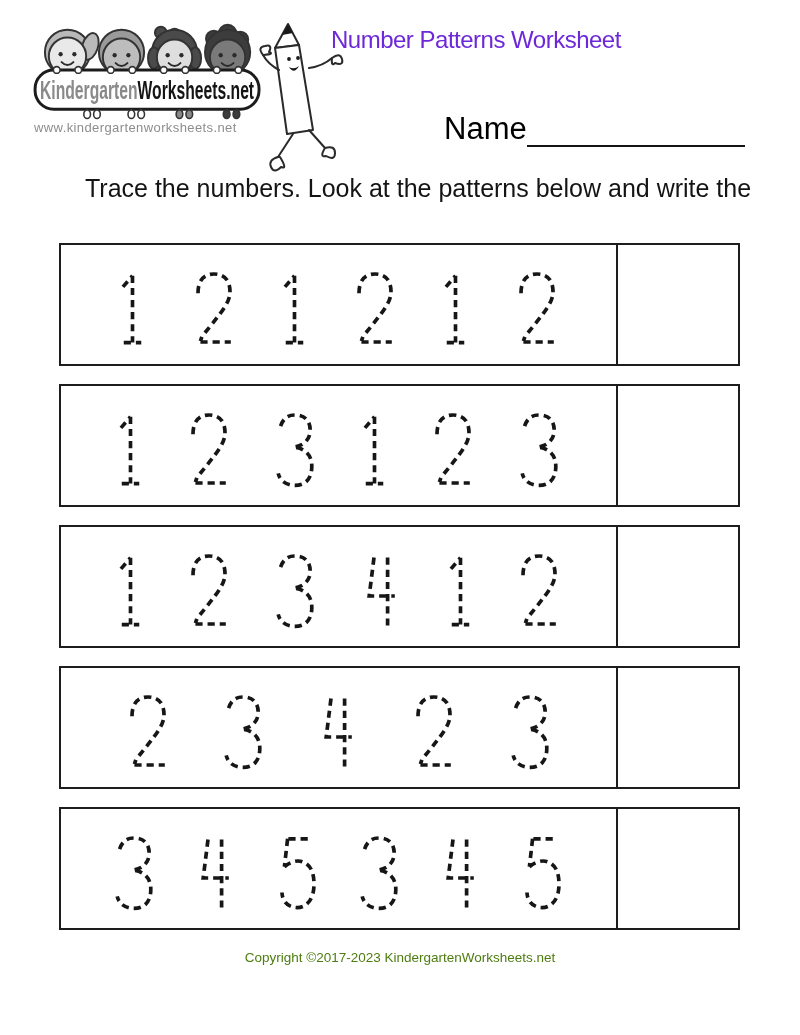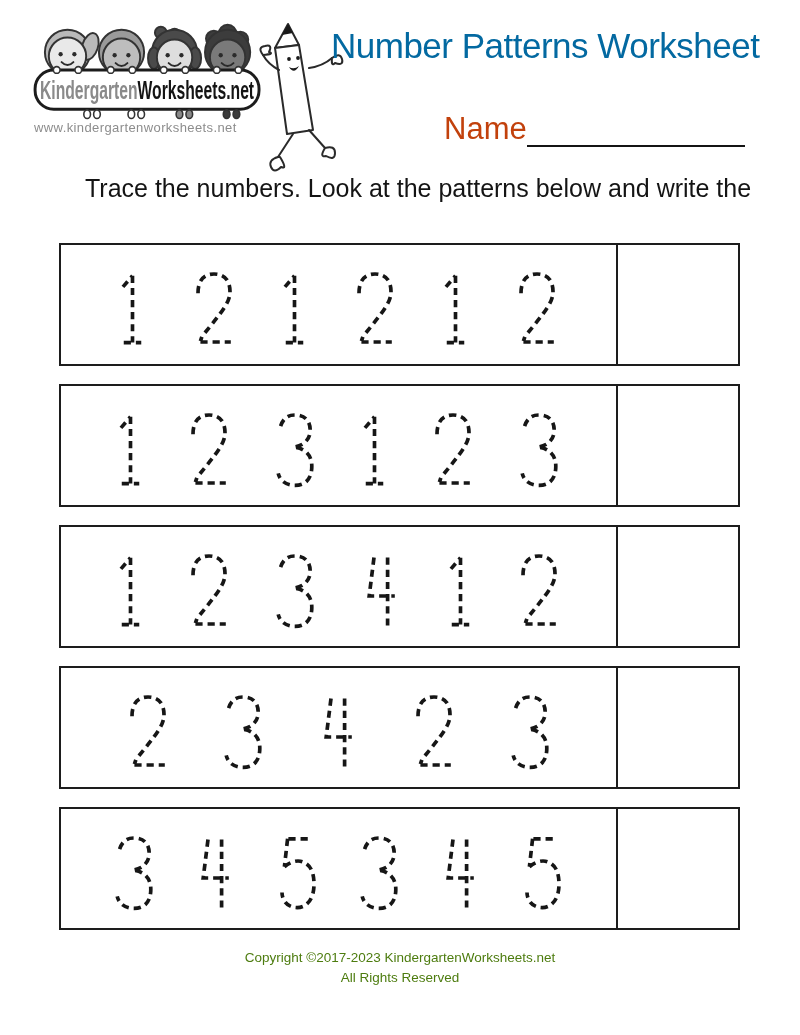--- a/index.html
+++ b/index.html
@@ -7,23 +7,23 @@
   body {
     width:800px; height:1035px; position:relative; overflow:hidden;
     font-family:"Liberation Sans", sans-serif; color:#1a1a1a;
   }
   .abs { position:absolute; }
 
   
   .logo-svg { left:30px; top:13px; width:240px; height:110px; }
   .logo-url { left:34px; top:120px; font-size:13px; color:#8d8d8d; letter-spacing:.4px; }
   .pencil-svg { left:237px; top:12px; width:132px; height:165px; }
-  .page-title { left:331px; top:26px; font-size:35px; font-weight:400; color:#0369a1; letter-spacing:-0.5px; white-space:nowrap; }
+  .page-title { left:331px; top:26px; font-size:24px; font-weight:400; color:#6d28d9; letter-spacing:-0.5px; white-space:nowrap; }
   .name-row { left:444px; top:111px; display:flex; align-items:flex-end; }
-  .name-label { font-size:31px; color:#c2410c; }
+  .name-label { font-size:31px; color:#000000; }
   .name-line { display:inline-block; width:218px; border-bottom:2.4px solid #141414; height:34px; }
 
   
   .instructions { left:85px; top:173px; font-size:25px; line-height:30px; color:#141414; }
 
   
   .row { position:absolute; left:59px; width:681px; height:123px;
          border:2px solid #1d1d1d; background:#fff; display:flex; }
   .digits { width:557px; height:100%; border-right:2px solid #1d1d1d;
             display:flex; align-items:center; justify-content:space-evenly;
@@ -275,14 +275,13 @@
       </svg>
       <svg class="digit d5" viewBox="0 0 60 100" width="50" height="80">
         <use href="#digit-5" xlink:href="#digit-5"></use>
       </svg>
     </div>
   <div class="answer-cell"></div>
 </div>
 
 <div class="abs footer">
   <div>Copyright ©2017-2023 KindergartenWorksheets.net</div>
-  <div>All Rights Reserved</div>
 </div>
 
 </body></html>

